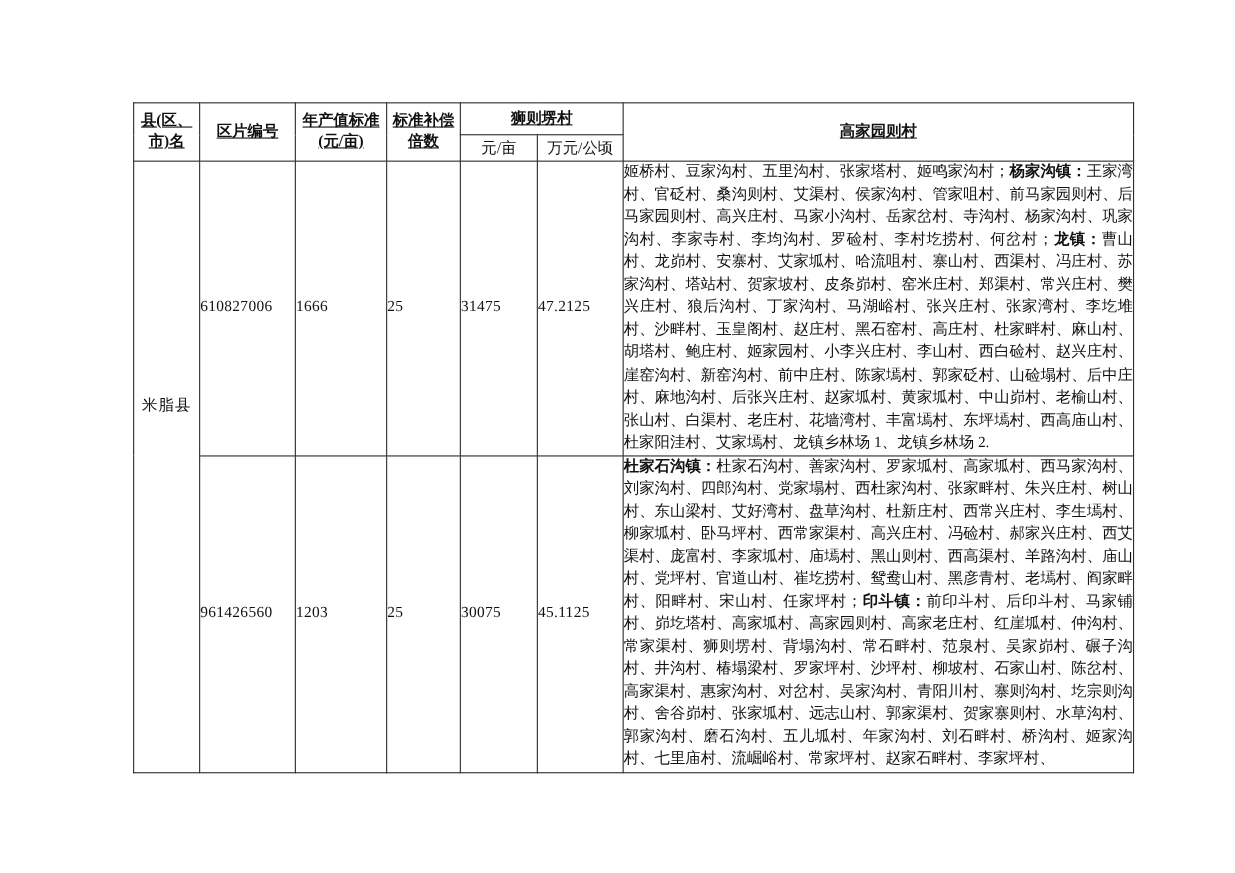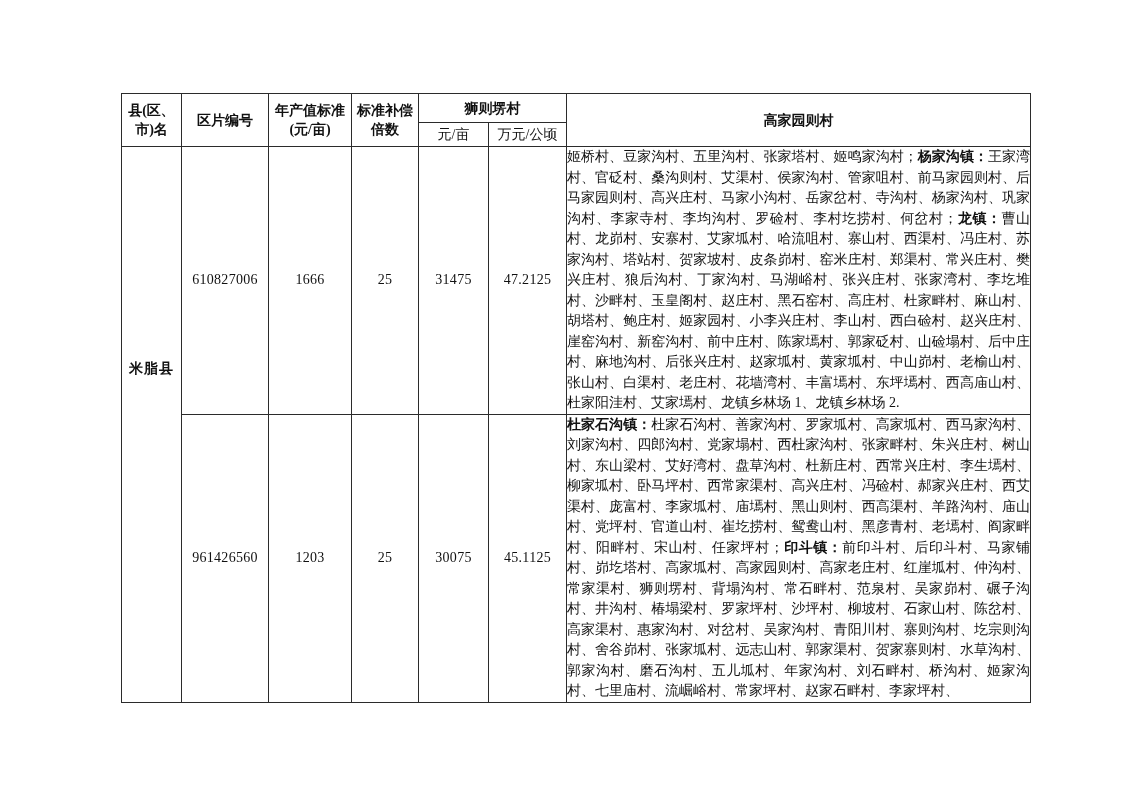--- a/index.html
+++ b/index.html
@@ -40,52 +40,51 @@
     line-height: 19px;
     padding: 2px 3px;
   }
   th.hdr-sub {
     font-weight: normal;
     text-align: center;
     vertical-align: middle;
     height: 23px;
   }
   td.num-cell {
-    text-align: center;
     vertical-align: middle;
     letter-spacing: 0.3px;
   }
   td.county-cell {
     position: relative;
     text-align: center;
     vertical-align: top;
   }
   .county-label {
     position: absolute;
     left: 50%;
     top: 40%;
     transform: translate(-50%, -50%);
-    font-weight: bold;
+    font-weight: normal;
     letter-spacing: 1px;
     white-space: nowrap;
   }
   td.scope-cell {
     vertical-align: top;
     text-align: justify;
     text-justify: inter-ideograph;
     line-height: 20.5px;
     padding: 2px 6px 0 6px;
     word-break: break-all;
   }
   .seg-bold {
     font-weight: bold;
   }
   tr.data-row-1 { height: 267px; }
   tr.data-row-2 { height: 283px; }
-  tr.hdr-row-1 { height: 29px; }
+  tr.hdr-row-1 { height: 29px; text-decoration: underline; }
   tr.hdr-row-2 { height: 23px; }
 </style>
 </head>
 <body>
 
 <div class="page">
   <table class="comp-table">
     <colgroup>
       <col style="width:60px">
       <col style="width:87px">

